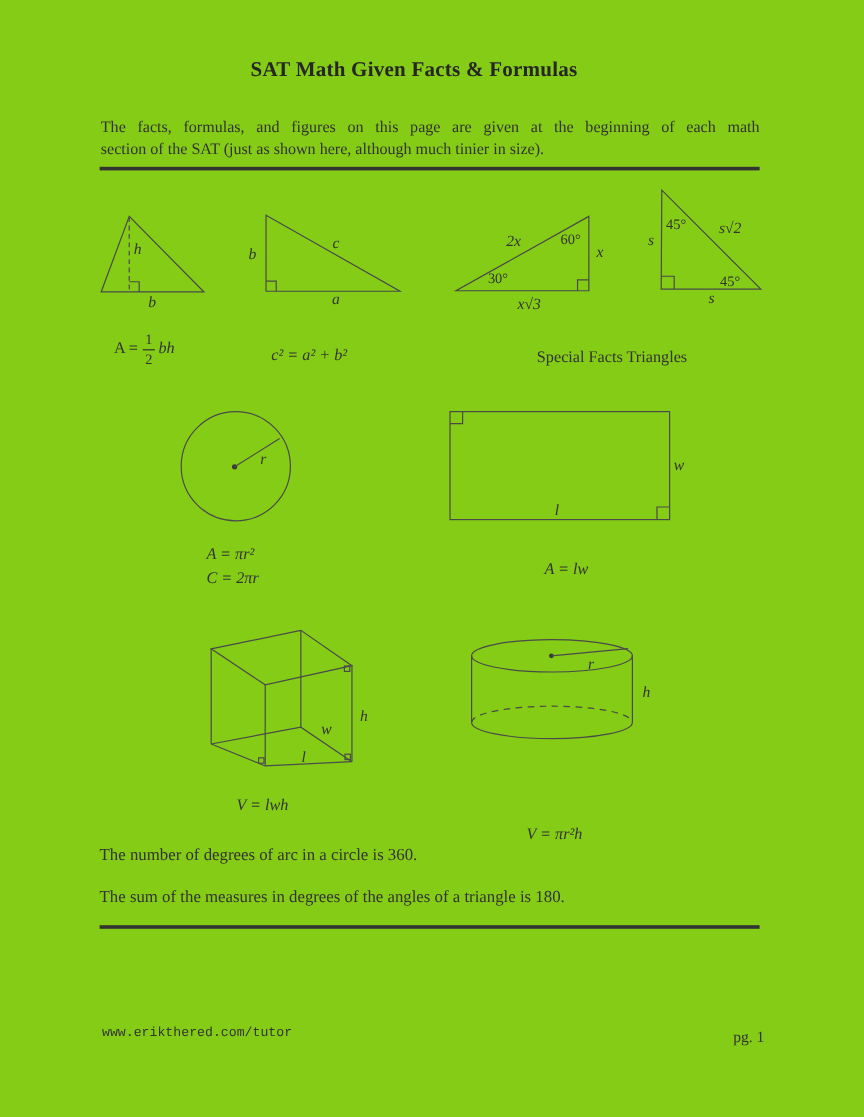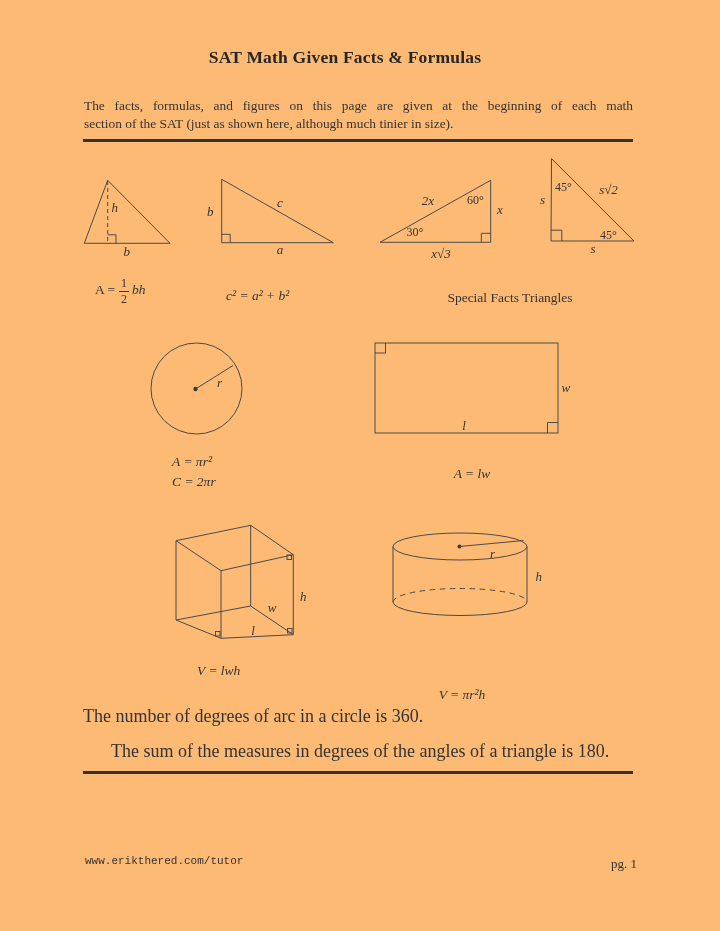--- a/index.html
+++ b/index.html
@@ -1,18 +1,18 @@
 <!DOCTYPE html>
 <html><head>
 <meta charset="utf-8">
 <style>
   html,body{margin:0;padding:0;background:#f4f4f4;}
   .page{
     position:relative;width:720px;height:931px;margin:0 auto;
-    background:#fdba74;color:#303030;
+    background:#84cc16;color:#303030;
     font-family:"Liberation Serif","DejaVu Serif",serif;
     overflow:hidden;
   }
   .title{
     position:absolute;top:47px;left:55px;width:580px;
     text-align:center;font-size:17.5px;font-weight:bold;color:#262626;
     letter-spacing:.2px;margin:0;
   }
   .intro{position:absolute;top:84px;left:84px;width:549px;
     font-size:13.4px;line-height:17.5px;color:#333;}
@@ -28,21 +28,21 @@
   .fig text{fill:#333;font-family:"Liberation Serif","DejaVu Serif",serif;
     font-size:13px;font-style:italic;}
   .fig text.ang{font-style:normal;font-size:12px;}
   .formula{position:absolute;font-size:13.5px;font-style:italic;color:#333;white-space:nowrap;}
   .formula .rm,.rm{font-style:normal;}
   .caption{position:absolute;font-size:13.5px;color:#333;text-align:center;}
   .frac{display:inline-flex;flex-direction:column;align-items:center;
     vertical-align:middle;line-height:1;margin:0 3px 0 4px;font-style:normal;}
   .frac .num{font-size:12px;padding:0 2px 1.5px 2px;}
   .frac .den{font-size:12px;border-top:1px solid #333;padding:1.5px 2px 0 2px;}
-  .fact{position:absolute;left:83px;font-size:18px;color:#333;font-family:Liberation Serif, serif;}
+  .fact{position:absolute;left:83px;font-size:14px;color:#333;font-family:Liberation Serif, serif;}
   .footer-url{position:absolute;left:85px;top:855px;font-size:11px;
     font-family:"Liberation Mono","DejaVu Sans Mono",monospace;color:#333;}
   .footer-page{position:absolute;right:83px;top:856px;font-size:13px;color:#333;}
 </style>
 </head>
 <body>
 
 <div class="page">
 
   <h1 class="title">SAT Math Given Facts &amp; Formulas</h1>
@@ -142,20 +142,20 @@
     <path d="M393,602 A67,13.5 0 0 1 527,602" stroke-dasharray="5.5 4.5"></path>
     <circle class="dot" cx="459.5" cy="546.5" r="2"></circle>
     <line x1="459.5" y1="546.5" x2="523.5" y2="540.5"></line>
     <text x="492.5" y="557.5" text-anchor="middle">r</text>
     <text x="535.5" y="581">h</text>
   </svg>
 
   <div class="formula" style="left:422px;top:663px;width:80px;text-align:center;margin-top:24px;">V = πr²h</div>
 
   <div class="fact" style="top:706px;">The number of degrees of arc in a circle is 360.</div>
-  <div class="fact" style="top:741px;margin-left:28px;">The sum of the measures in degrees of the angles of a triangle is 180.</div>
+  <div class="fact" style="top:741px;">The sum of the measures in degrees of the angles of a triangle is 180.</div>
 
   <div class="rule rule-bottom"></div>
 
   <div class="footer-url">www.erikthered.com/tutor</div>
   <div class="footer-page">pg. 1</div>
 
 </div>
 
 </body></html>

